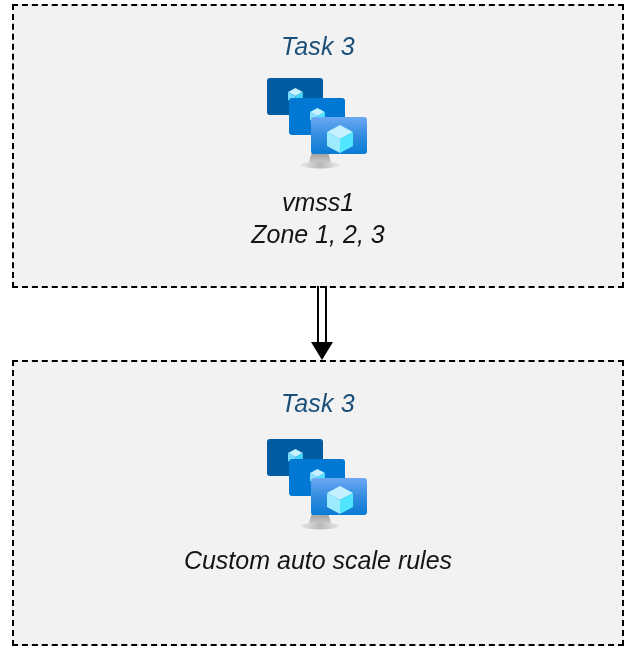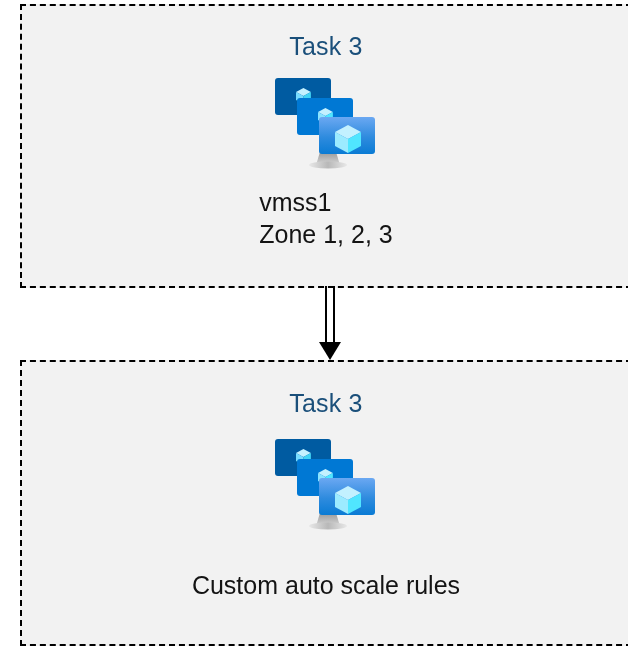--- a/index.html
+++ b/index.html
@@ -11,24 +11,25 @@
   body {
     width: 628px;
     height: 654px;
     font-family: "Liberation Sans", sans-serif;
     position: relative;
     overflow: hidden;
   }
 
   .diagram {
     position: absolute;
-    left: 16px;
+    left: 8px;
     top: 0;
     width: 528px;
     height: 654px;
+    font-style: italic;
   }
 
   
   .task-box {
     position: absolute;
     box-sizing: border-box;
     background: #f2f2f2;
     border: 2px dashed #000000;
     display: flex;
     flex-direction: column;
@@ -59,26 +60,27 @@
     user-select: none;
   }
 
   #box-task-3 .task-title { margin-top: 28px; }
   #box-task-4 .task-title { margin-top: 29px; }
 
   .caption {
     color: #141414;
     font-size: 25px;
     font-weight: 400;
+    text-align: center;
     line-height: 1.26;
     user-select: none;
   }
 
   #box-task-3 .caption { margin-top: 16px; }
-  #box-task-4 .caption { margin-top: 38px; }
+  #box-task-4 .caption { margin-top: 13px; }
 
   
   .vmss-icon {
     display: block;
   }
   #box-task-3 .vmss-icon-wrap { margin-top: 18px; }
   #box-task-4 .vmss-icon-wrap { margin-top: 22px; }
 
   
   .connector {

